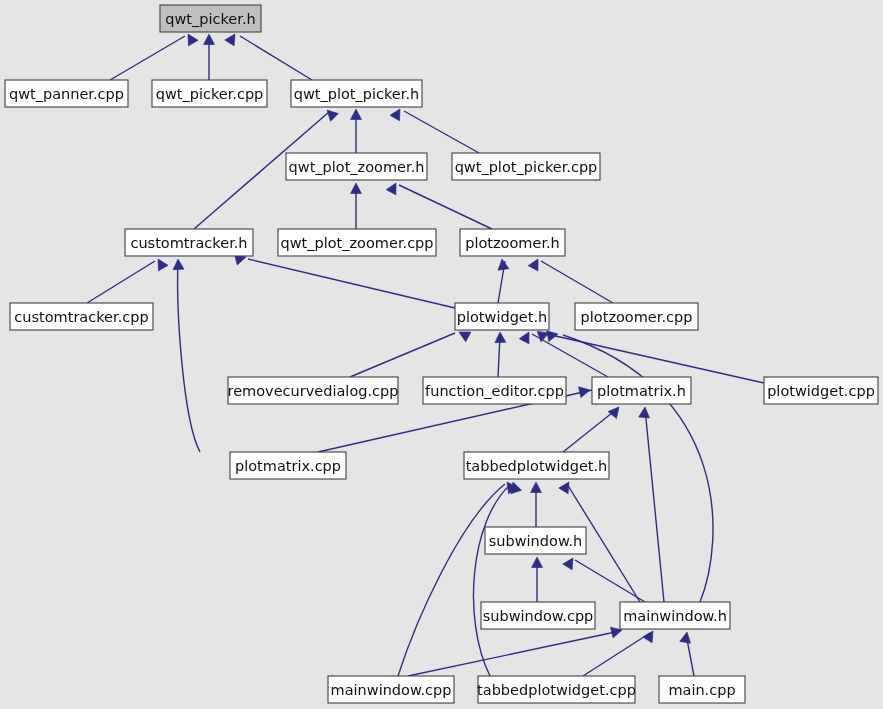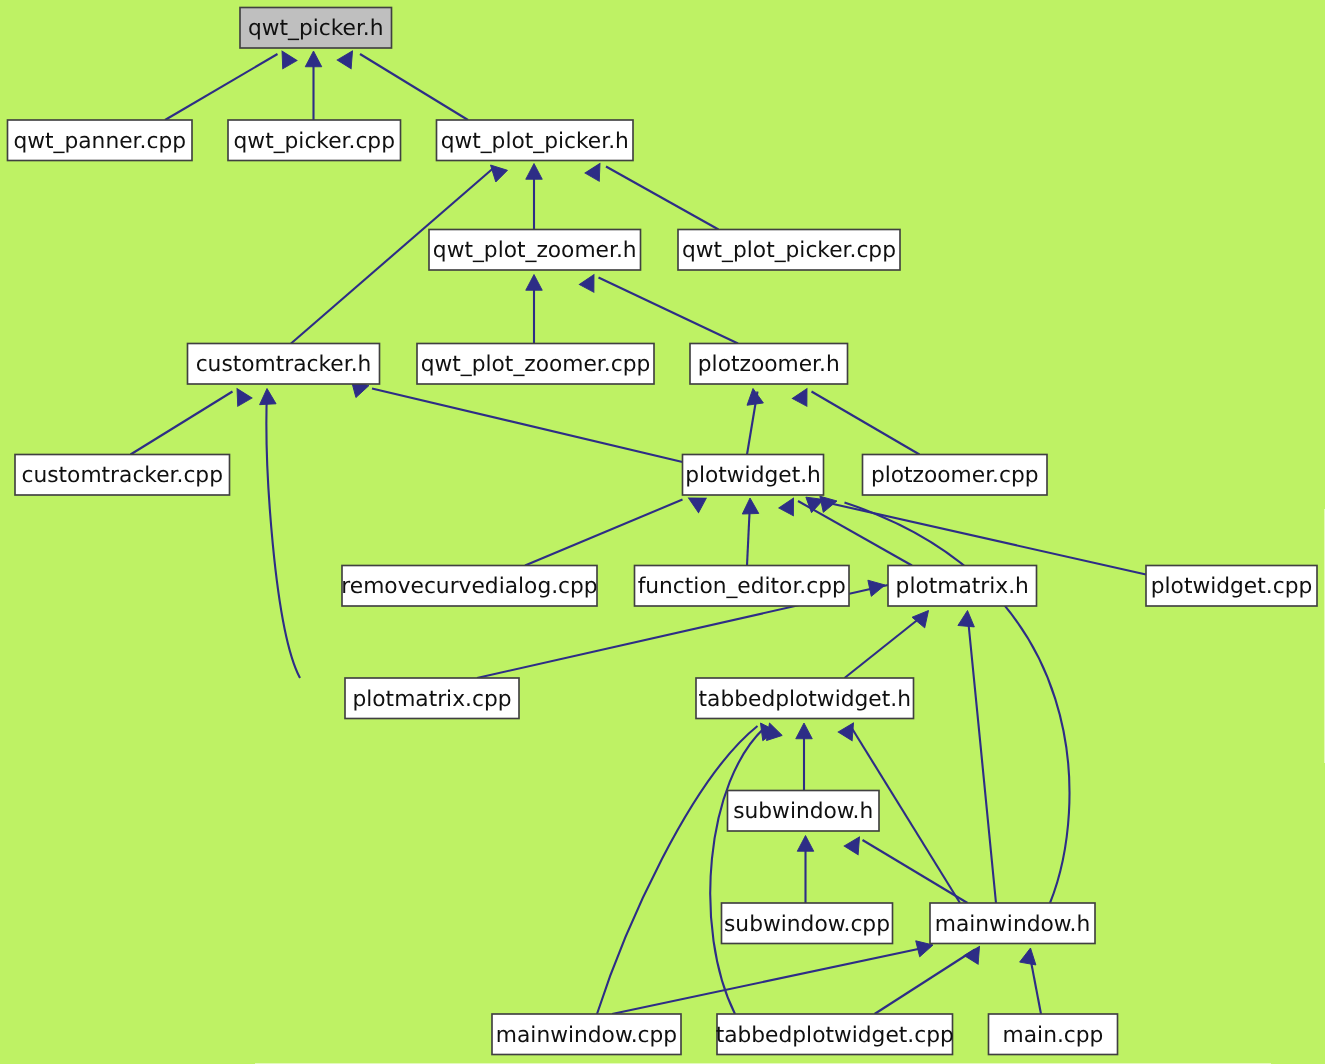--- a/index.html
+++ b/index.html
@@ -7,21 +7,21 @@
     padding: 0;
     background: #ffffff;
   }
   body {
     font-family: "DejaVu Sans", "Liberation Sans", sans-serif;
   }
   #graph-root {
     position: relative;
     width: 883px;
     height: 709px;
-    background: #bef264;
+    background: #e5e5e5;
     overflow: hidden;
   }
   #graph-svg {
     position: absolute;
     top: 0;
     left: 0;
     width: 883px;
     height: 709px;
   }
   .edge-path {

